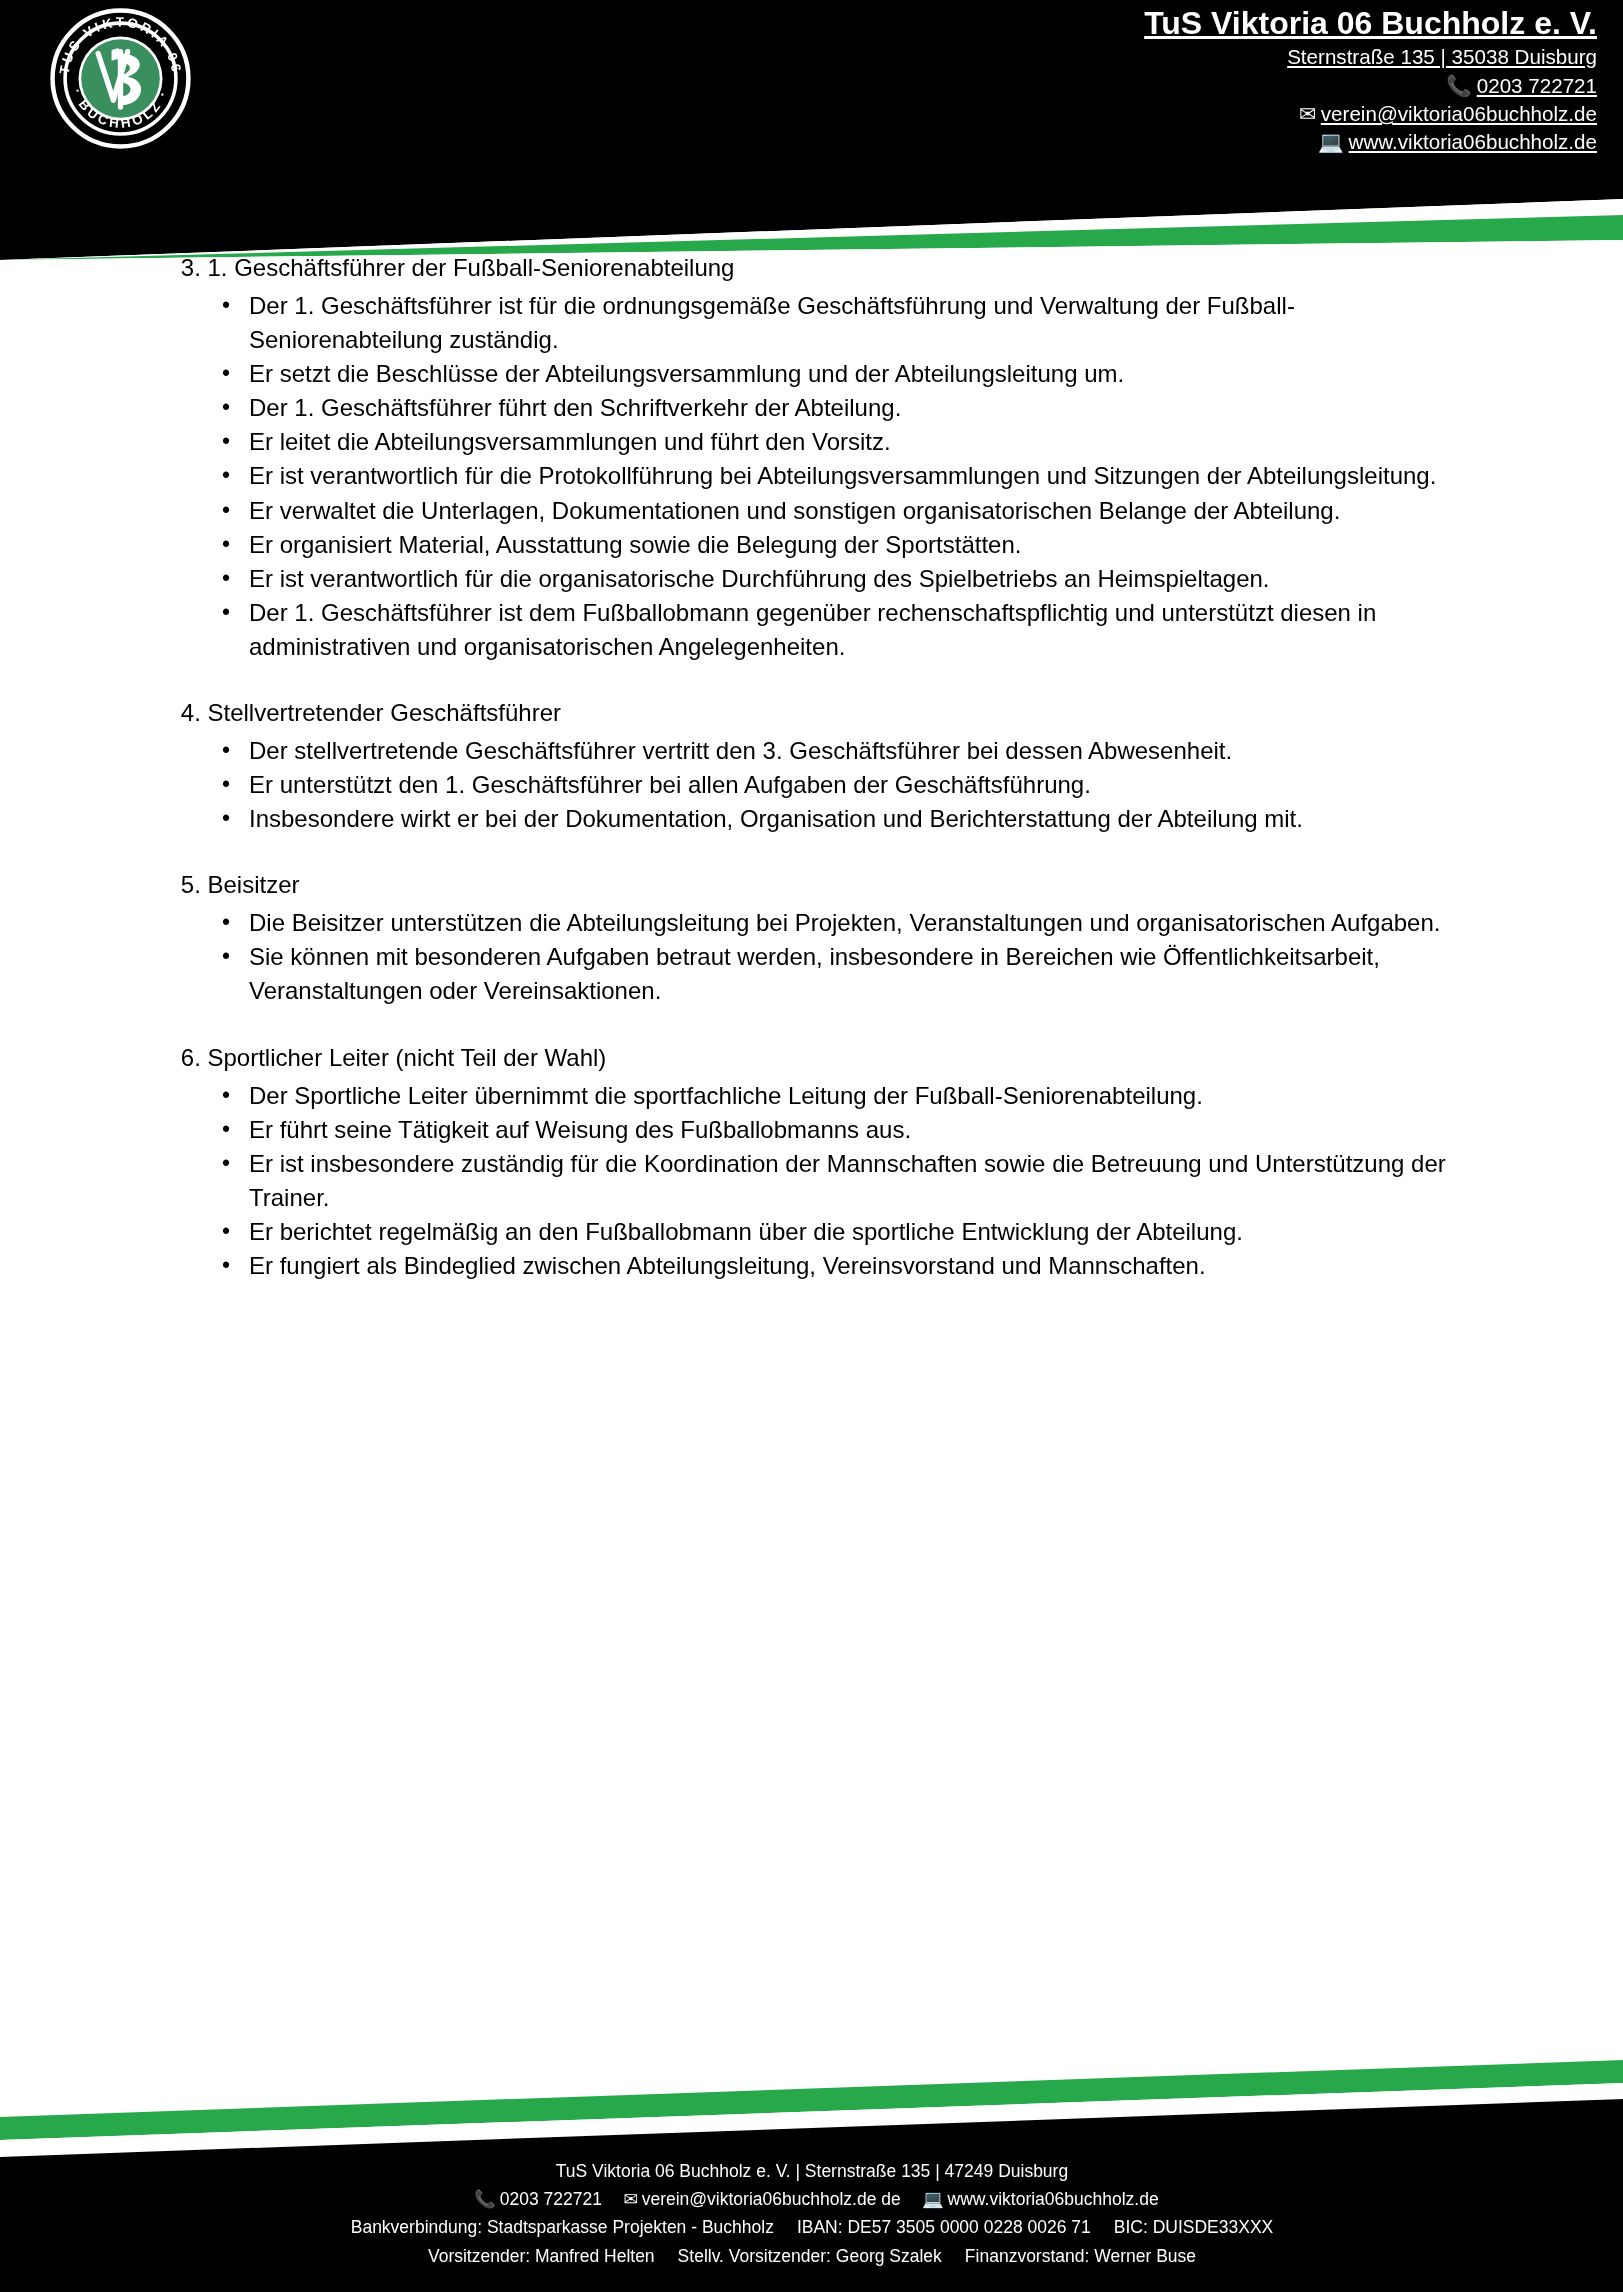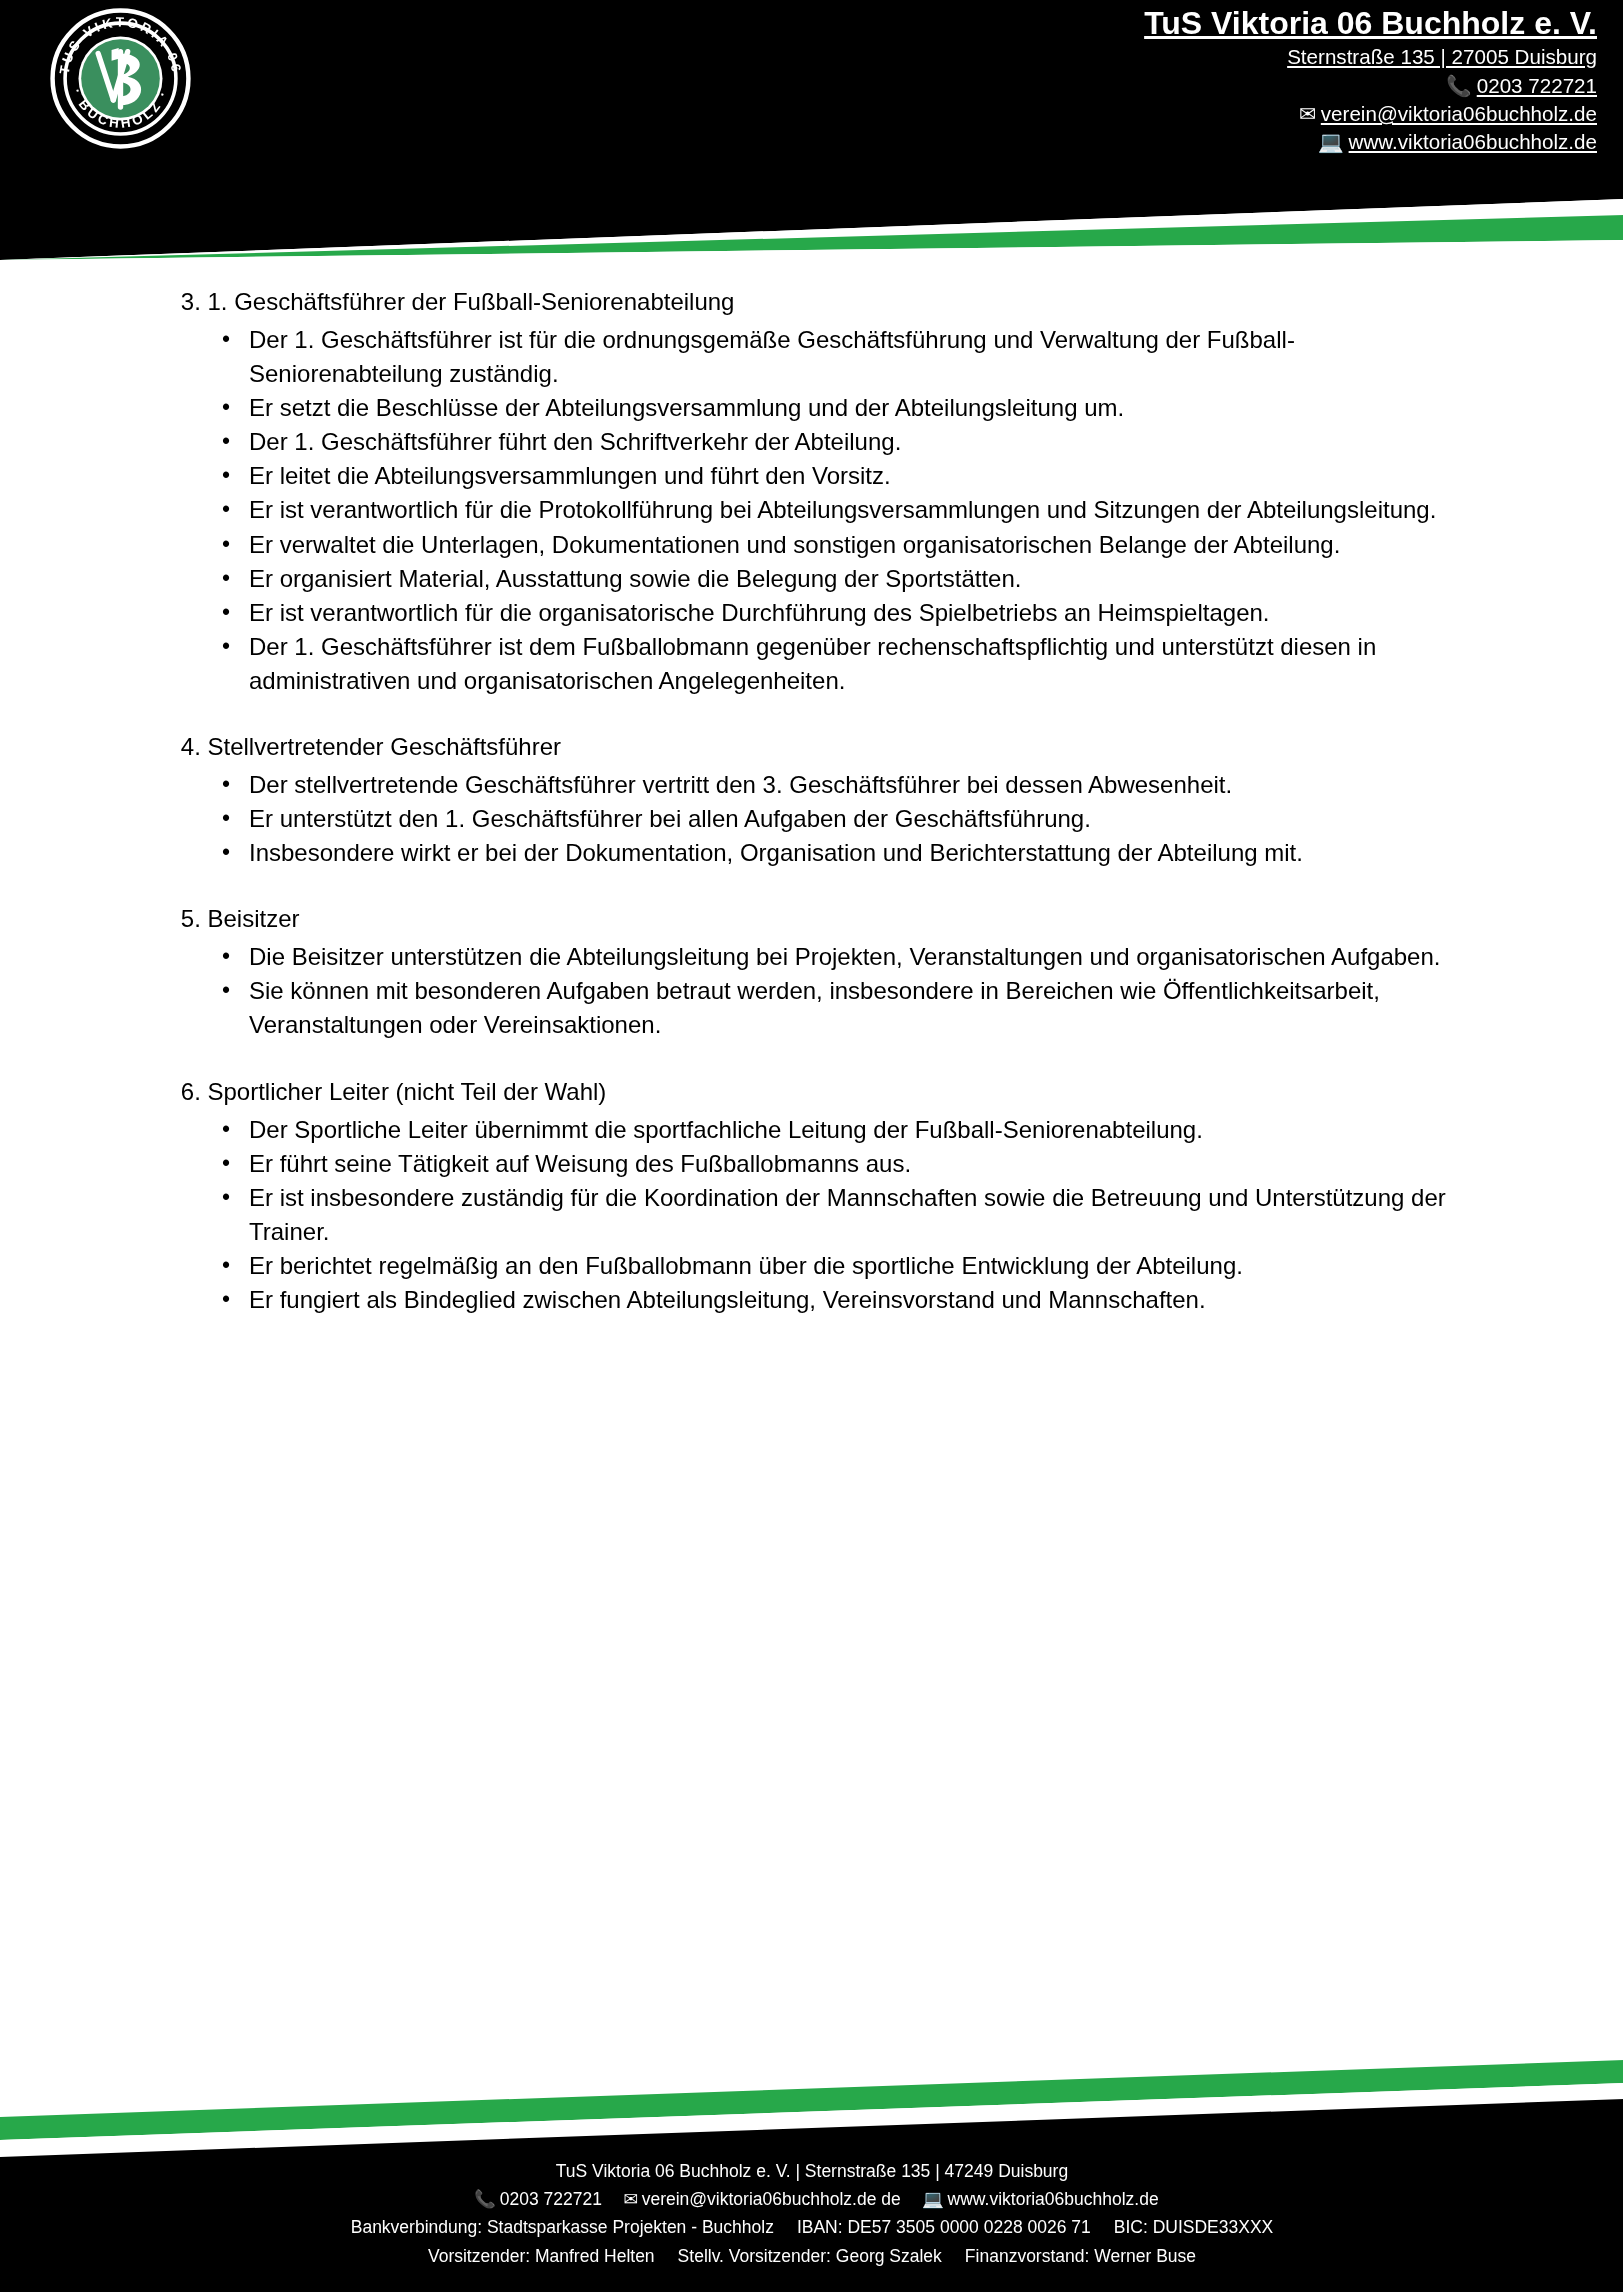--- a/index.html
+++ b/index.html
@@ -64,21 +64,21 @@
   }
   .header-line {
     font-size:20.6px; line-height:1.38;
     white-space:nowrap;
   }
   .header-line .ic { display:inline-block; margin-right:4.5px; }
 
   
   .page-body {
     position:absolute;
-    left:0; top:285px;
+    left:0; top:251px;
     width:1328px;
     padding:0 0 0 0;
   }
   .content {
     margin-left:188px;
     width:1281px;
     font-size:24px;
     line-height:1.42;
   }
   .section { margin-bottom:0; }
@@ -176,21 +176,21 @@
         <path d="M 88,50 L 72,104"></path>
         <path d="M 80,50 L 80,112"></path>
       </g>
       <path d="M 80,52 C 104,52 110,70 88,78 C 112,82 106,110 80,110 L 80,100 C 94,100 96,86 80,84 L 80,76 C 94,74 94,62 80,62 Z" fill="#ffffff"></path>
       <path d="M 70,48 L 78,46 L 78,58 L 70,60 Z" fill="#ffffff"></path>
     </svg>
   </div>
 
   <div class="header-info">
     <div class="club-name">TuS Viktoria 06 Buchholz e. V.</div>
-    <div class="header-line">Sternstraße 135 | 27005 Duisburg</div>
+    <div class="header-line">Sternstraße 135 | 35038 Duisburg</div>
     <div class="header-line">
       <span class="ic">📞</span><span>0203 722721</span>
     </div>
     <div class="header-line">
       <span class="ic">✉</span><span>verein@viktoria06buchholz.de</span>
     </div>
     <div class="header-line">
       <span class="ic">💻</span><span>www.viktoria06buchholz.de</span>
     </div>
   </div>

